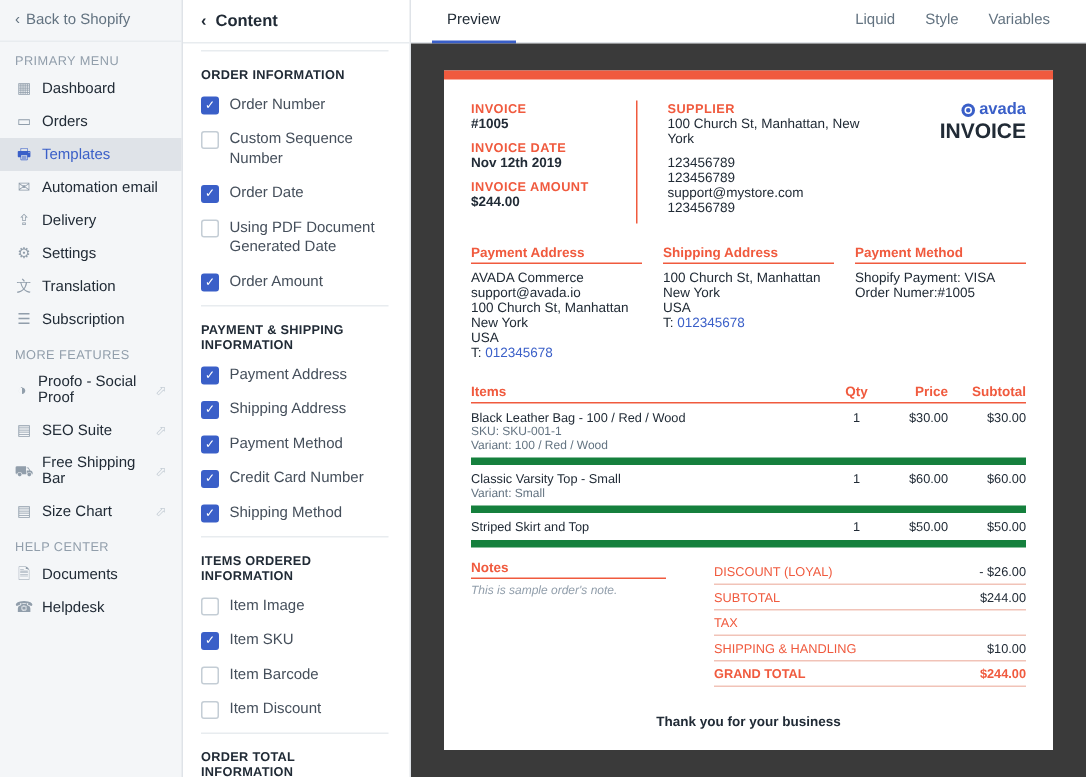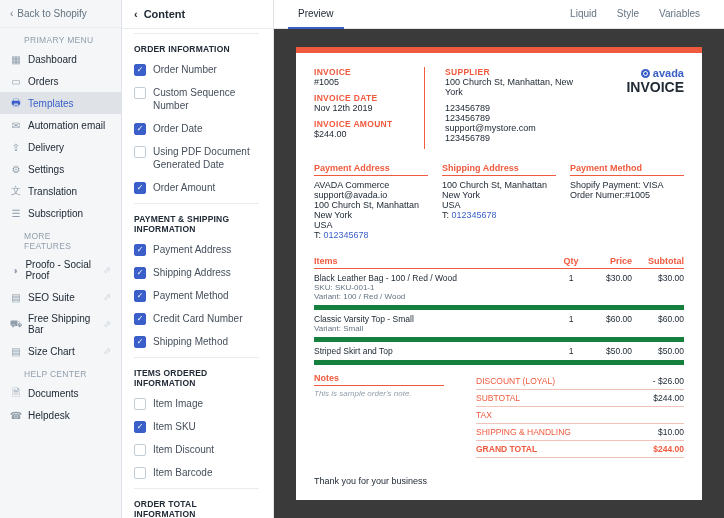--- a/index.html
+++ b/index.html
@@ -1,19 +1,19 @@
 <!DOCTYPE html>
 <html><head>
 <meta charset="utf-8">
 <style>
 *{box-sizing:border-box;margin:0;padding:0}
 body{font-family:-apple-system,BlinkMacSystemFont,"Segoe UI",Arial,sans-serif;font-size:11px;color:#212b36;background:#f4f6f8;width:724px;height:518px;overflow:hidden;display:flex}
 .left-nav{width:122px;background:#f4f6f8;border-right:1px solid #dfe3e8;display:flex;flex-direction:column;font-size:10px}
 .back-link{padding:8px 10px;color:#637381;display:flex;align-items:center;gap:4px;border-bottom:1px solid #e8ecef}
-.nav-section-title{font-size:8.5px;color:#919eab;padding:7px 24px 3px;letter-spacing:.3px}
+.nav-section-title{font-size:8.5px;color:#919eab;padding:7px 10px 3px;letter-spacing:.3px}
 .nav-item{padding:5px 10px;color:#212b36;display:flex;align-items:center;gap:6px;cursor:pointer}
 .nav-item.active{background:#dfe3e8;color:#3a5fc8}
 .nav-item .ico{width:12px;height:12px;display:inline-flex;align-items:center;justify-content:center;color:#919eab;font-size:10px}
 .nav-item.active .ico{color:#3a5fc8}
 .nav-trail{margin-left:auto;color:#c4cdd5;font-size:9px}
 .content-pane{width:152px;background:#fff;border-right:1px solid #dfe3e8;display:flex;flex-direction:column;position:relative}
 .content-head{padding:8px 12px;font-size:11px;font-weight:600;border-bottom:1px solid #e8ecef;display:flex;align-items:center;gap:6px}
 .content-scroll{overflow-y:auto;flex:1;padding:0 2px 10px 0}
 .content-scroll::-webkit-scrollbar{width:6px}
 .content-scroll::-webkit-scrollbar-thumb{background:#c4cdd5;border-radius:3px}
@@ -30,21 +30,21 @@
 .prev-tab.right{margin-left:auto}
 .canvas{flex:1;background:#3a3a3a;padding:18px 22px;overflow:auto}
 .doc{background:#fff;width:100%;min-height:440px;padding:0;font-size:9px}
 .doc-bar{height:6px;background:#f05a3e}
 .doc-inner{padding:14px 18px}
 .hdr{display:flex;gap:12px}
 .hdr-col{flex:1}
 .hdr-logo{text-align:right}
 .lbl{color:#f05a3e;font-size:8.5px;font-weight:600;letter-spacing:.3px}
 .val{color:#212b36;font-size:9px;margin-bottom:6px}
-.val.bold{font-weight:400}
+.val.bold{font-weight:700}
 .logo-txt{font-size:11px;color:#3a5fc8;font-weight:700;display:flex;align-items:center;justify-content:flex-end;gap:3px}
 .logo-dot{width:9px;height:9px;border-radius:50%;background:#3a5fc8;position:relative}
 .logo-dot::after{content:"";position:absolute;inset:2px;border:1px solid #fff;border-radius:50%}
 .inv-big{font-size:14px;font-weight:800;text-align:right}
 .vline{width:1px;background:#f05a3e;margin:0 8px}
 .sec-row{display:flex;margin-top:14px;gap:14px}
 .sec-col{flex:1}
 .sec-title{color:#f05a3e;font-weight:600;font-size:9px;border-bottom:1px solid #f05a3e;padding-bottom:2px;margin-bottom:4px}
 .lnk{color:#3a5fc8;}
 .items-hd{display:flex;color:#f05a3e;font-weight:600;font-size:9px;border-bottom:1px solid #f05a3e;padding-bottom:2px;margin-top:16px}
@@ -58,21 +58,21 @@
 .item-meta{color:#637381;font-size:8px}
 .totals{display:flex;margin-top:8px;gap:32px}
 .notes{width:130px}
 .notes-title{color:#f05a3e;font-weight:600;font-size:9px;border-bottom:1px solid #f05a3e;padding-bottom:2px;margin-bottom:3px}
 .notes-body{font-style:italic;color:#919eab;font-size:8px}
 .tot-lines{flex:1}
 .tot-line{display:flex;justify-content:space-between;border-bottom:1px solid #f1c3b8;padding:3px 0;font-size:8.5px;color:#f05a3e}
 .tot-line .amt{color:#212b36}
 .tot-line.grand{font-weight:700}
 .tot-line.grand .amt{color:#f05a3e}
-.thx{text-align:left;font-weight:400;margin-top:18px;font-size:9px}
+.thx{text-align:center;font-weight:700;margin-top:18px;font-size:9px}
 </style>
 </head>
 <body>
 
 <div class="left-nav">
   <div class="back-link">
     <span>‹</span>
     <span>Back to Shopify</span>
   </div>
   <div class="nav-section-title">PRIMARY MENU</div>
@@ -199,25 +199,25 @@
     <div class="chk-row">
         <span class="chk"></span>
         <span>Item Image</span>
       </div>
     <div class="chk-row">
         <span class="chk checked"></span>
         <span>Item SKU</span>
       </div>
     <div class="chk-row">
         <span class="chk"></span>
+        <span>Item Barcode</span>
+      </div>
+    <div class="chk-row">
+        <span class="chk"></span>
         <span>Item Discount</span>
-      </div>
-    <div class="chk-row">
-        <span class="chk"></span>
-        <span>Item Barcode</span>
       </div>
 
     <div class="group-divider"></div>
     <div class="group-title">ORDER TOTAL INFORMATION</div>
 
   </div>
 </div>
 
 <div class="preview-pane">
   <div class="prev-tabs">

